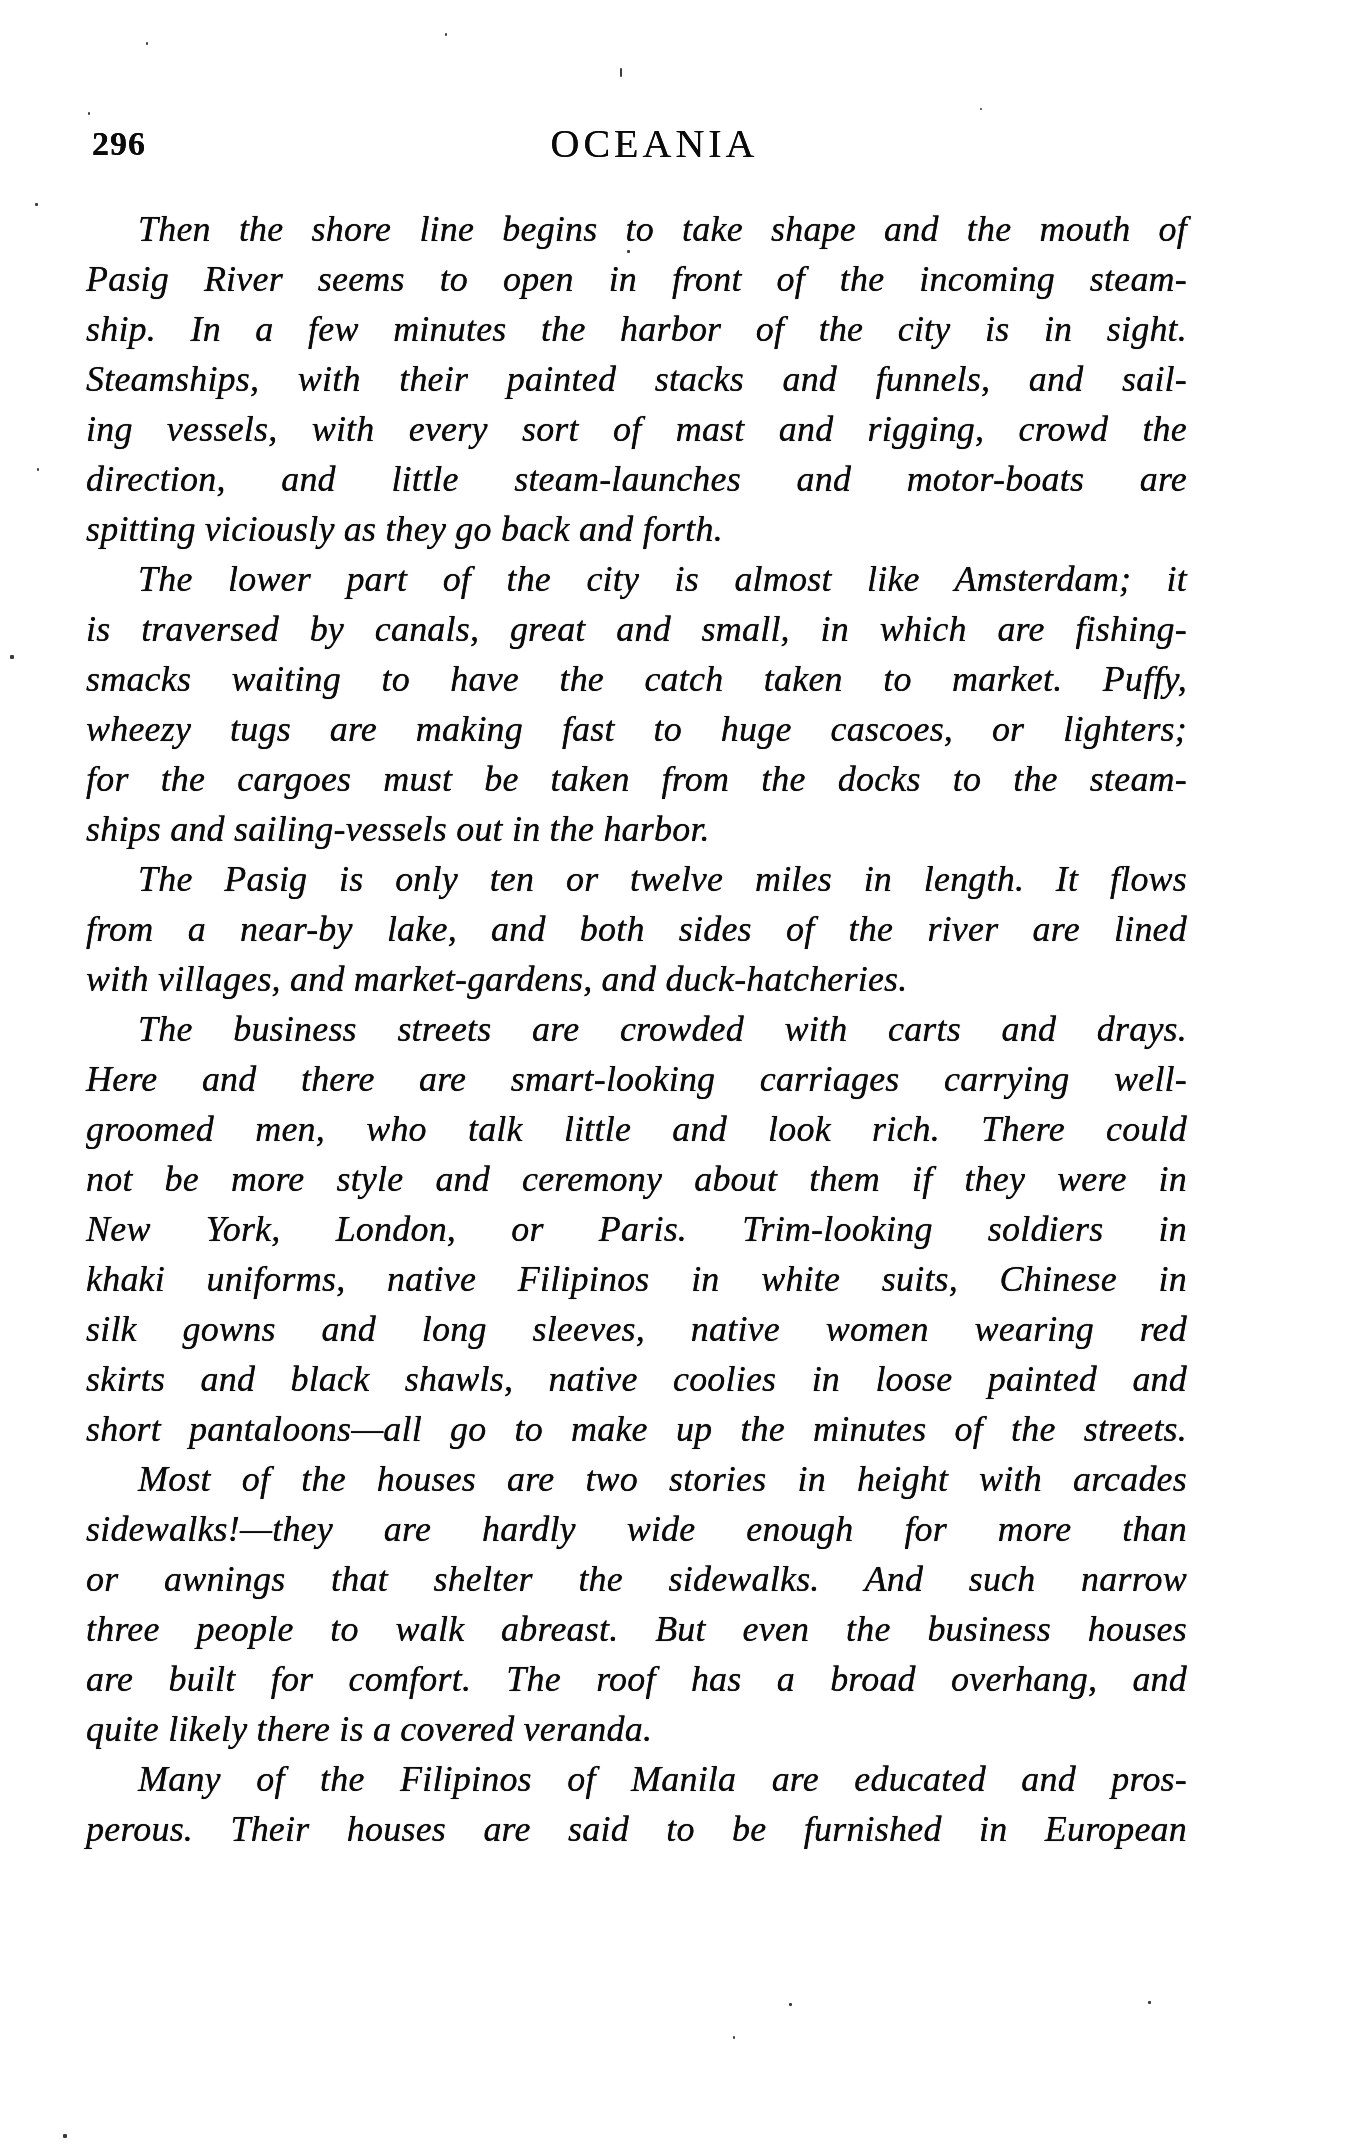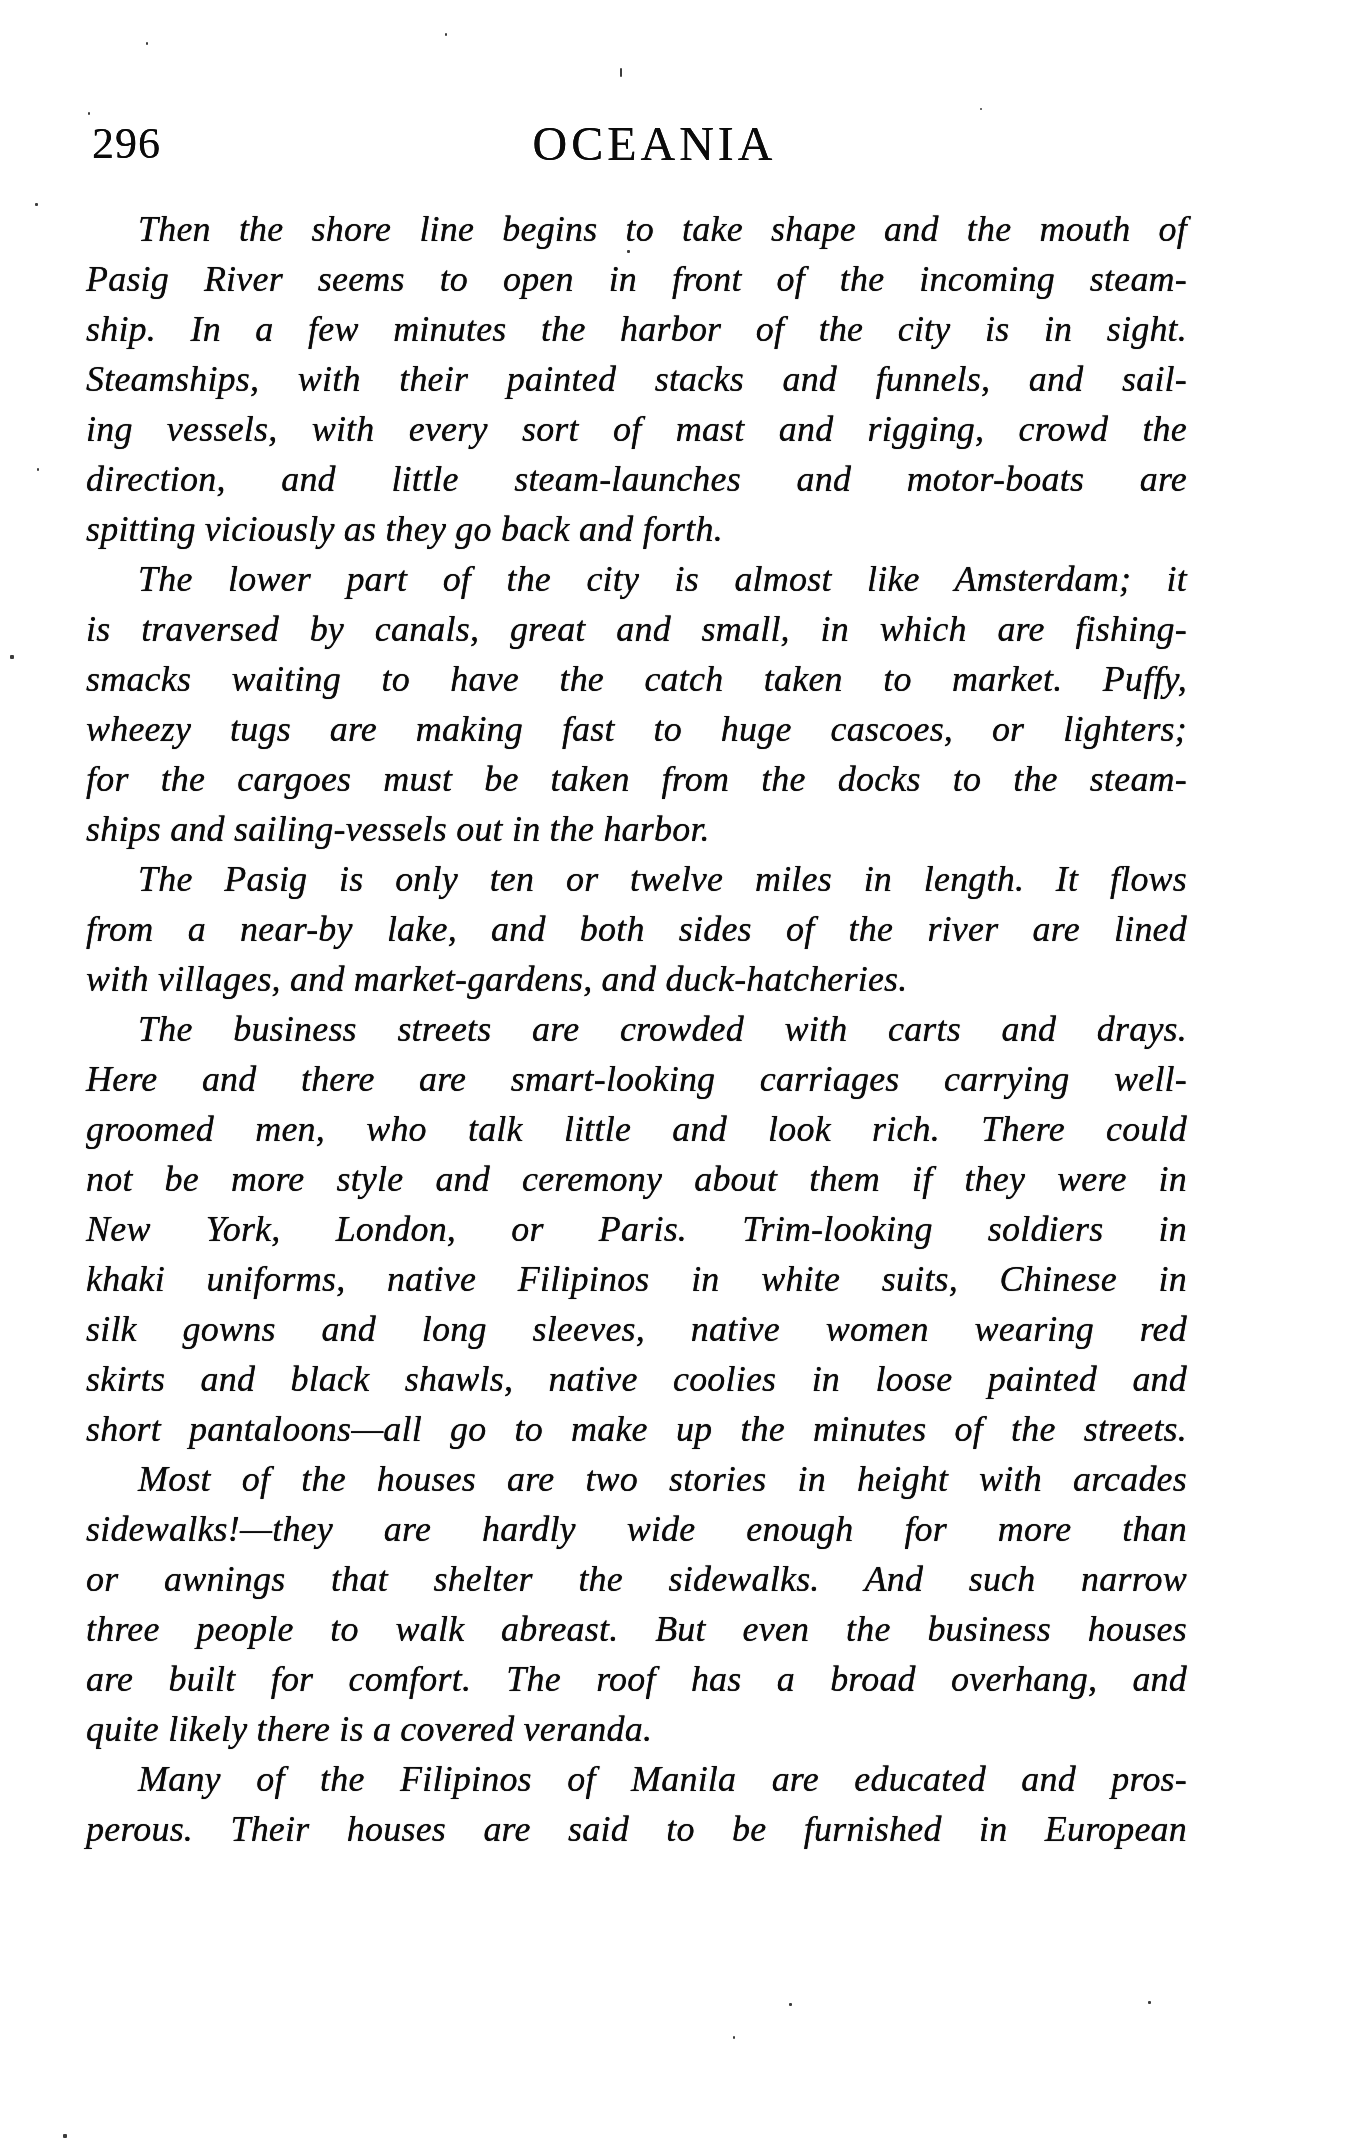--- a/index.html
+++ b/index.html
@@ -21,30 +21,31 @@
     position: absolute;
     left: 86px;
     top: 122px;
     width: 1101px;
     height: 48px;
   }
   .page-number {
     position: absolute;
     left: 6px;
     top: 0;
-    font-size: 44px;
+    font-size: 34px;
     line-height: 44px;
     letter-spacing: 1px;
     text-shadow: 0 0 0.6px currentColor;
+    font-weight: bold;
   }
   .running-title {
     position: relative;
     left: 18px;
     text-align: center;
-    font-size: 48px;
+    font-size: 40px;
     line-height: 44px;
     letter-spacing: 4px;
     text-shadow: 0 0 0.6px currentColor;
   }
   
   .text-body {
     position: absolute;
     left: 86px;
     top: 204px;
     width: 1101px;

